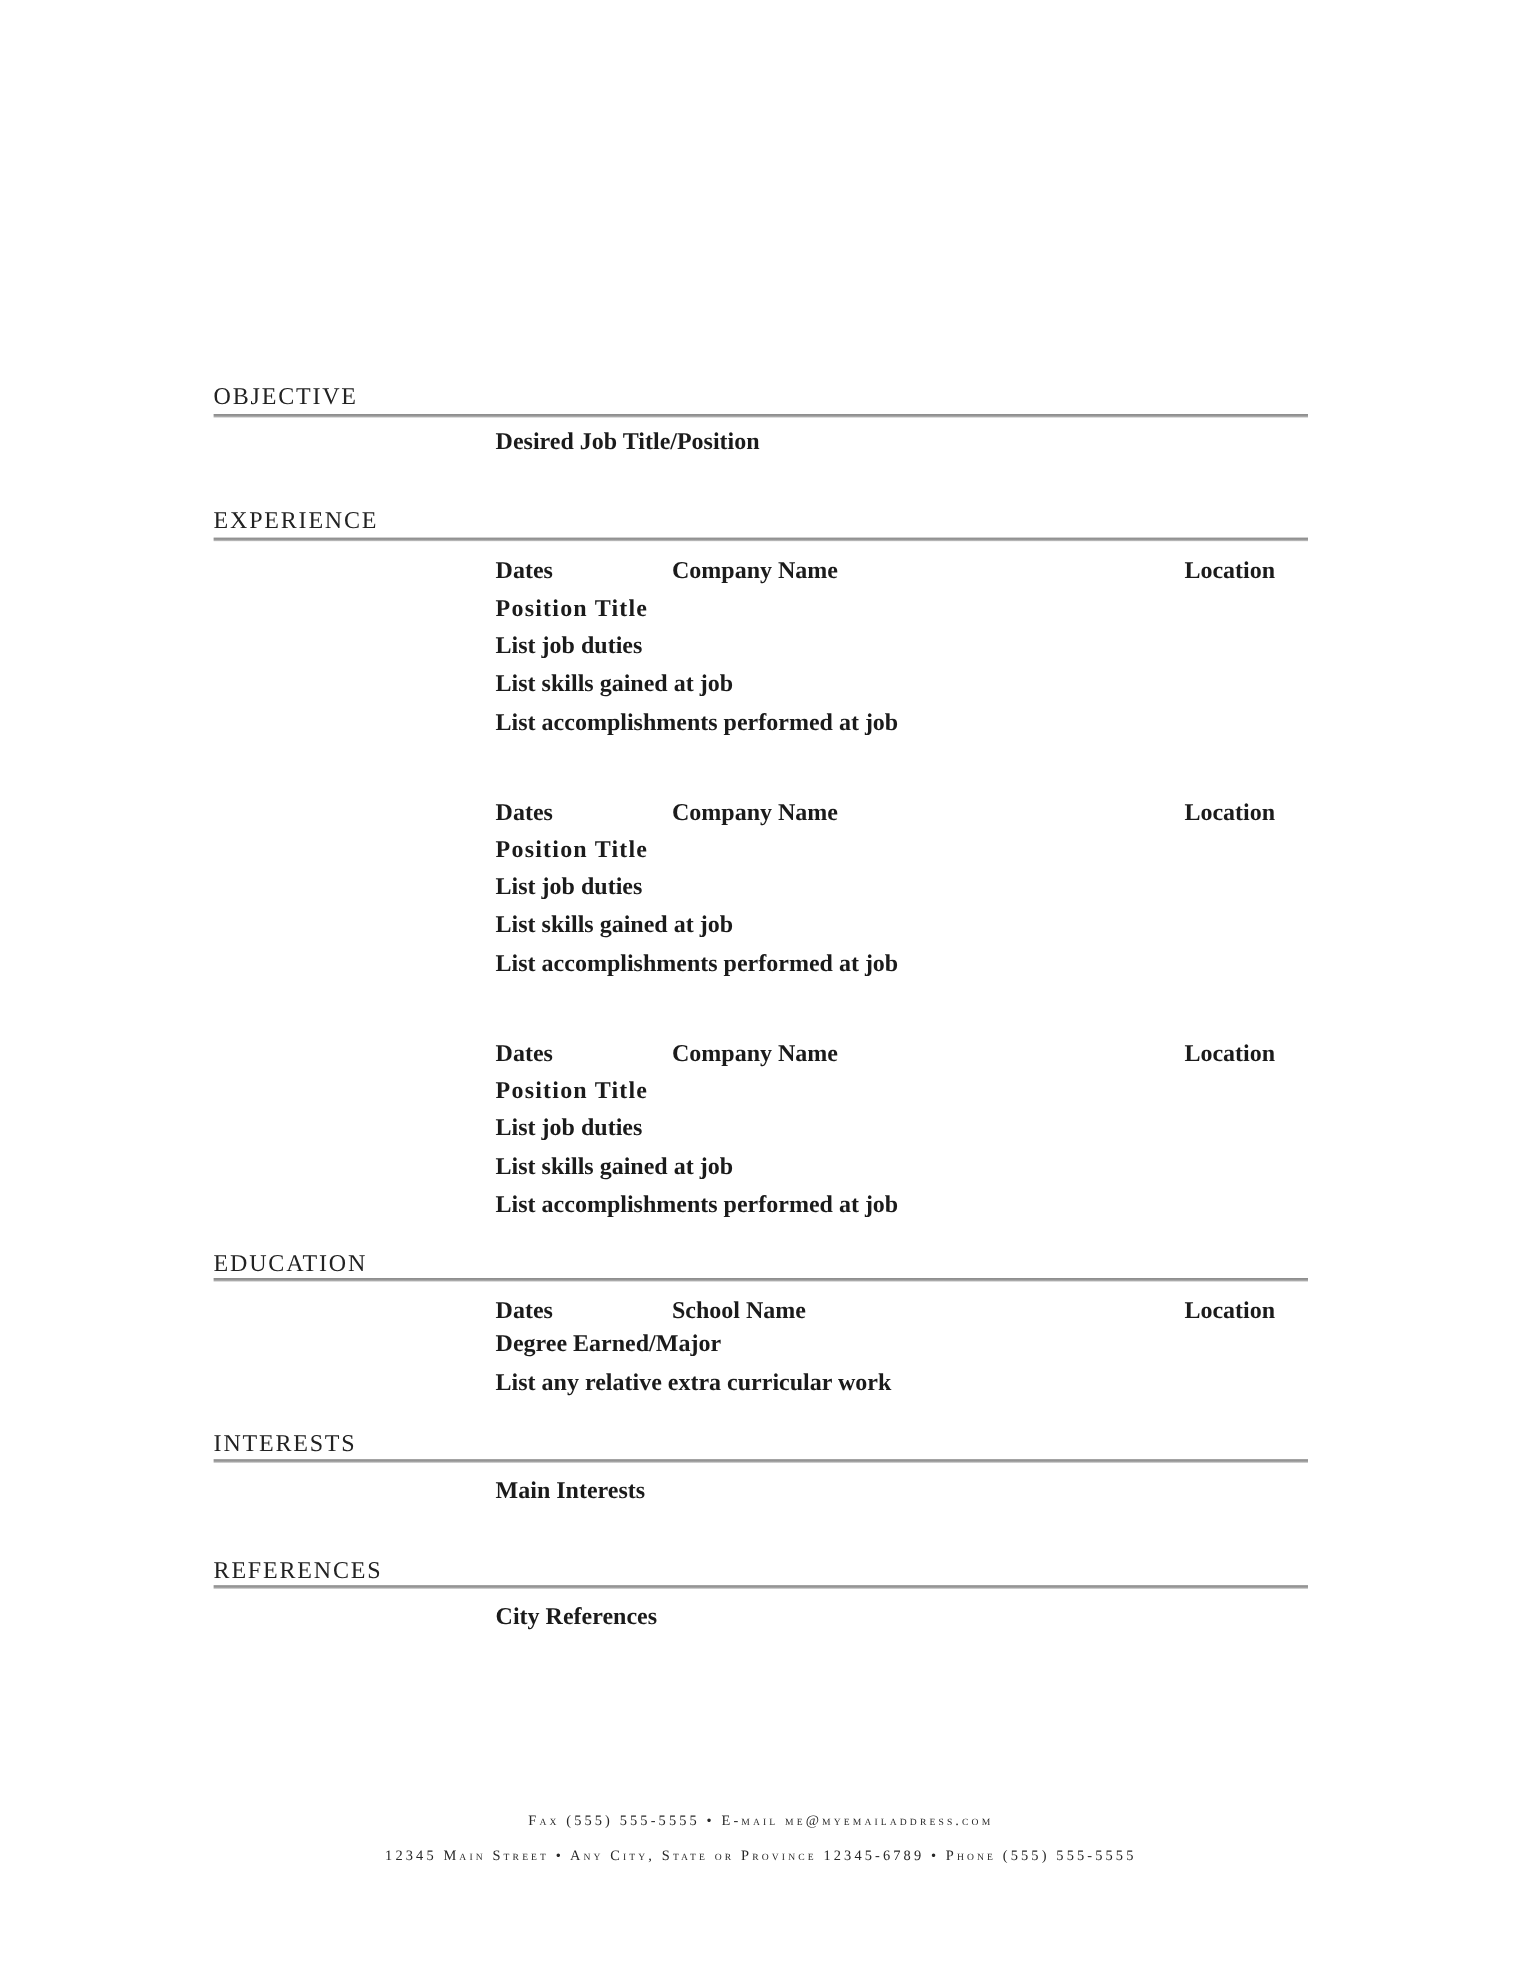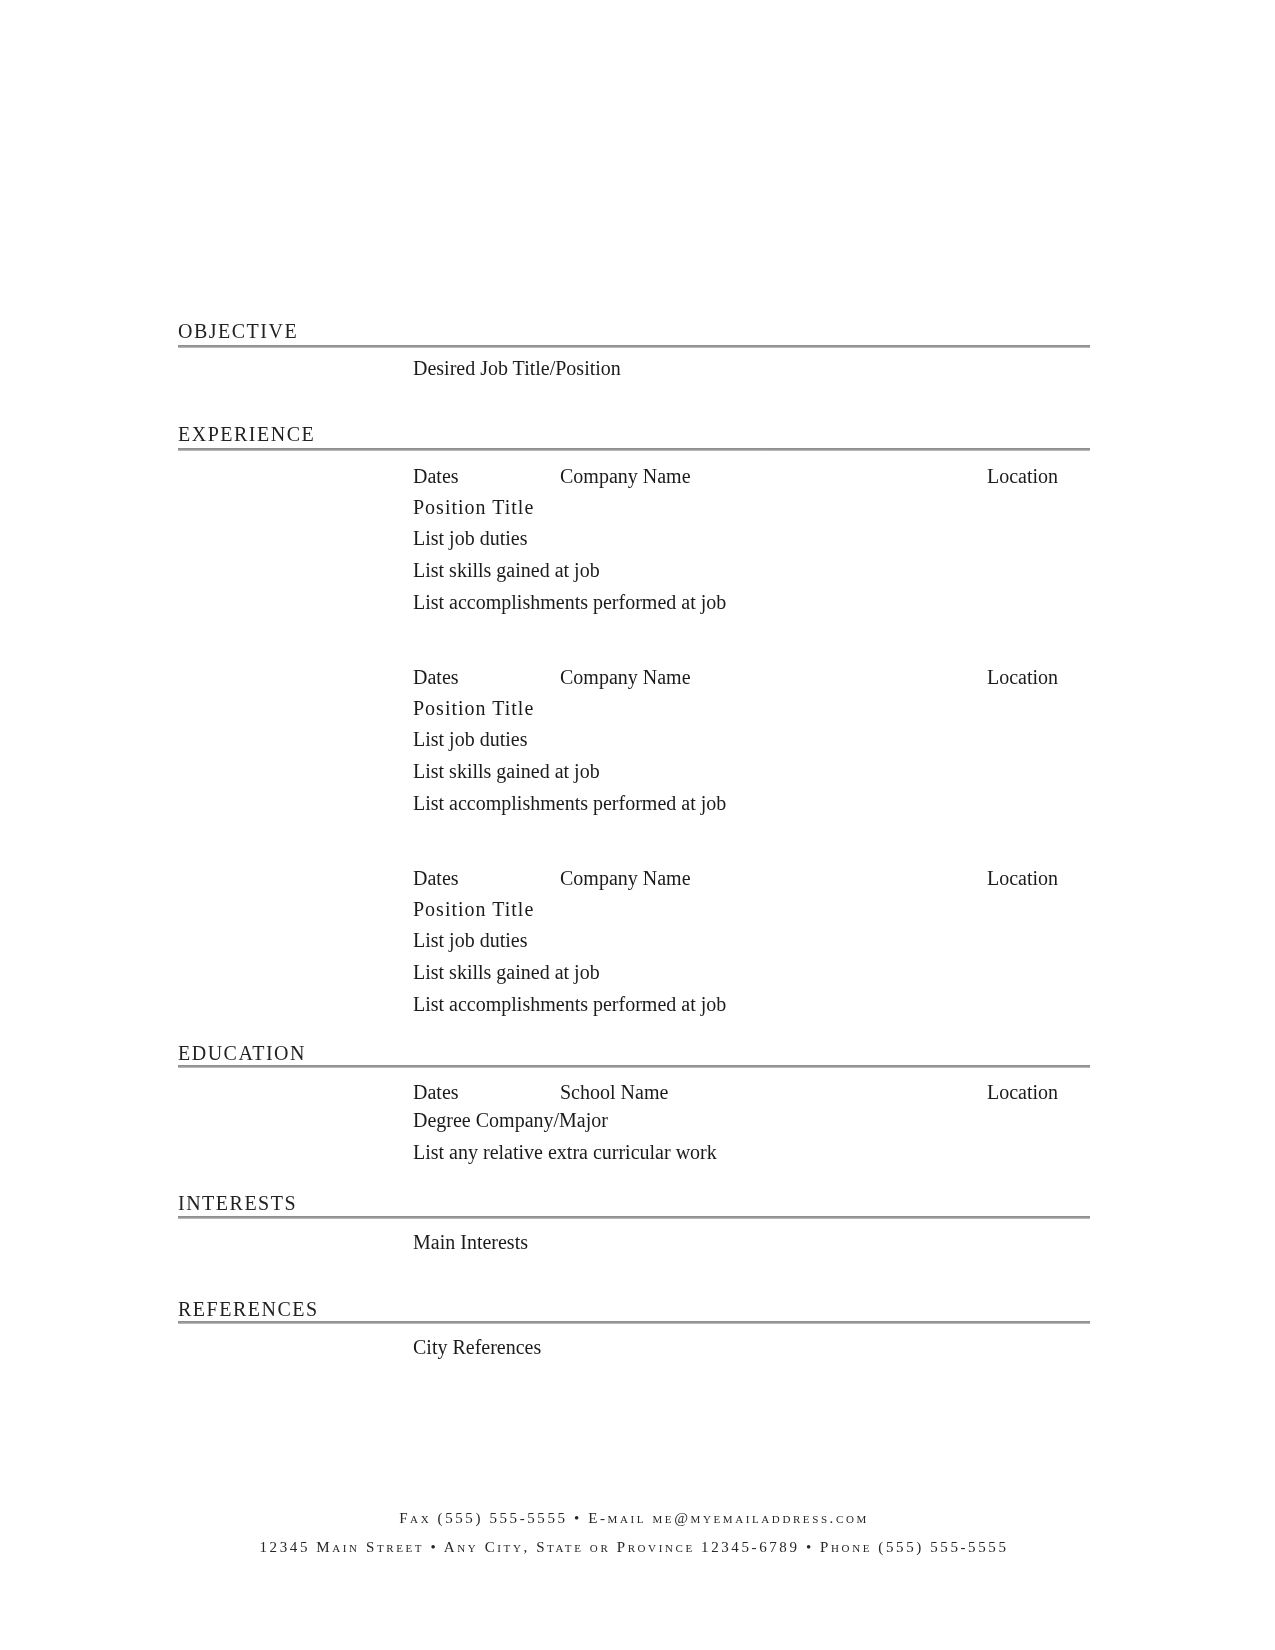--- a/index.html
+++ b/index.html
@@ -27,30 +27,30 @@
     font-size: 20px;
     letter-spacing: 1.5px;
     color: #222222;
     text-align: right;
   }
   .rule {
     left: 178px; width: 912px; height: 3px;
     background: linear-gradient(to bottom, #8a8a8a 0%, #9a9a9a 55%, #c9c9c9 100%);
   }
 
-  .body-line { font-size: 20px; color: #1b1b1b; }
+  .body-line { font-size: 20px; color: #1b1b1b; font-weight: bold; }
   .c1 { left: 413px; }
   .c2 { left: 560px; }
   .c3 { left: 987px; }
   .pos-title { font-size: 20px; letter-spacing: 1px; }
 
   .footer-line {
     left: 178px; width: 912px;
     text-align: center;
-    font-size: 15px;
+    font-size: 12px;
     letter-spacing: 2.6px;
     font-variant: small-caps;
     color: #262626;
   }
 </style>
 </head>
 <body>
 
 <div class="page">
 
@@ -90,21 +90,21 @@
     <div class="abs body-line c1" style="top:929px">List job duties</div>
     <div class="abs body-line c1" style="top:961px">List skills gained at job</div>
     <div class="abs body-line c1" style="top:993px">List accomplishments performed at job</div>
   </div>
 
   <div class="abs sec-heading" style="top:1042px">EDUCATION</div>
   <div class="abs rule" style="top:1065px"></div>
   <div class="abs body-line c1" style="top:1081px">Dates</div>
   <div class="abs body-line c2" style="top:1081px">School Name</div>
   <div class="abs body-line c3" style="top:1081px">Location</div>
-  <div class="abs body-line c1" style="top:1109px">Degree Company/Major</div>
+  <div class="abs body-line c1" style="top:1109px">Degree Earned/Major</div>
   <div class="abs body-line c1" style="top:1141px">List any relative extra curricular work</div>
 
   <div class="abs sec-heading" style="top:1192px">INTERESTS</div>
   <div class="abs rule" style="top:1216px"></div>
   <div class="abs body-line c1" style="top:1231px">Main Interests</div>
 
   <div class="abs sec-heading" style="top:1298px">REFERENCES</div>
   <div class="abs rule" style="top:1321px"></div>
   <div class="abs body-line c1" style="top:1336px">City References</div>
 

